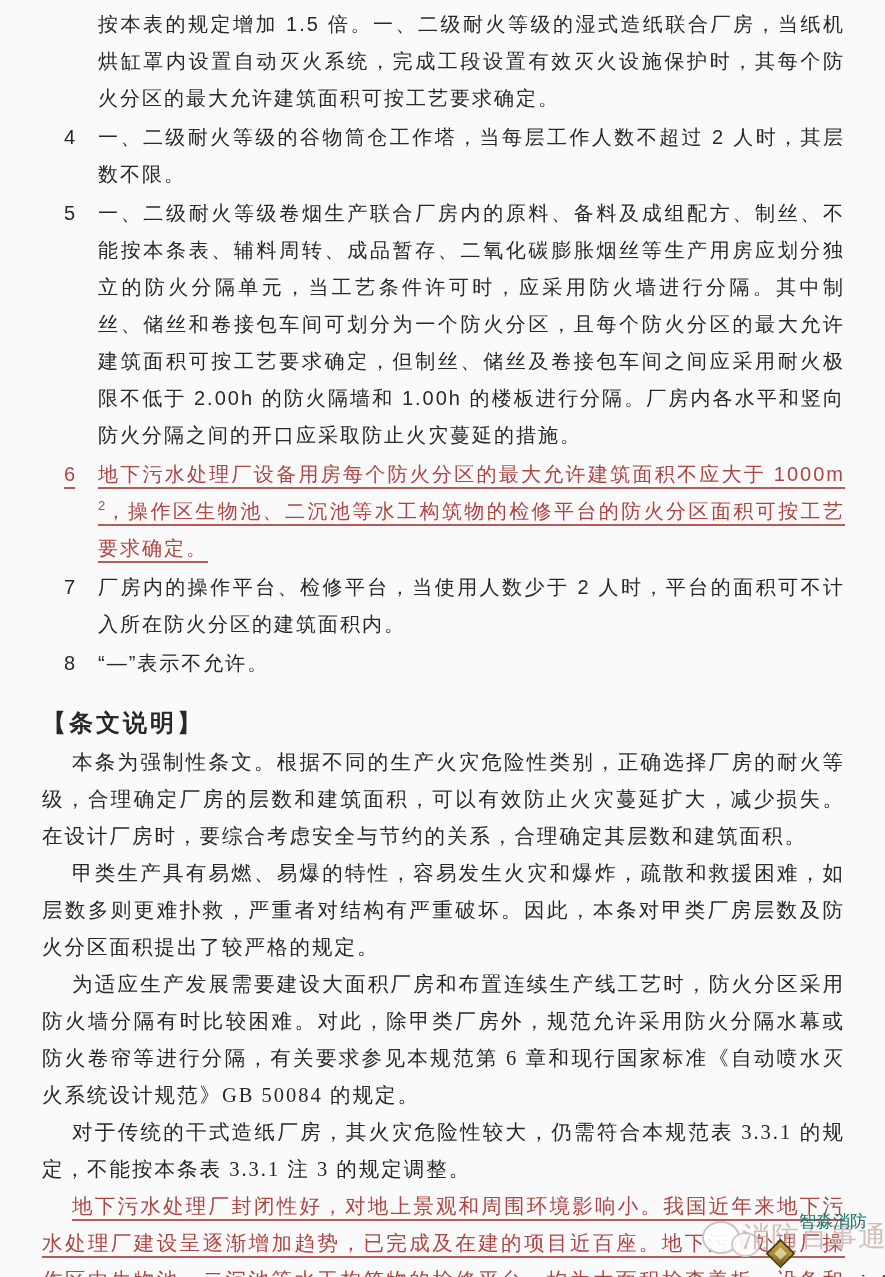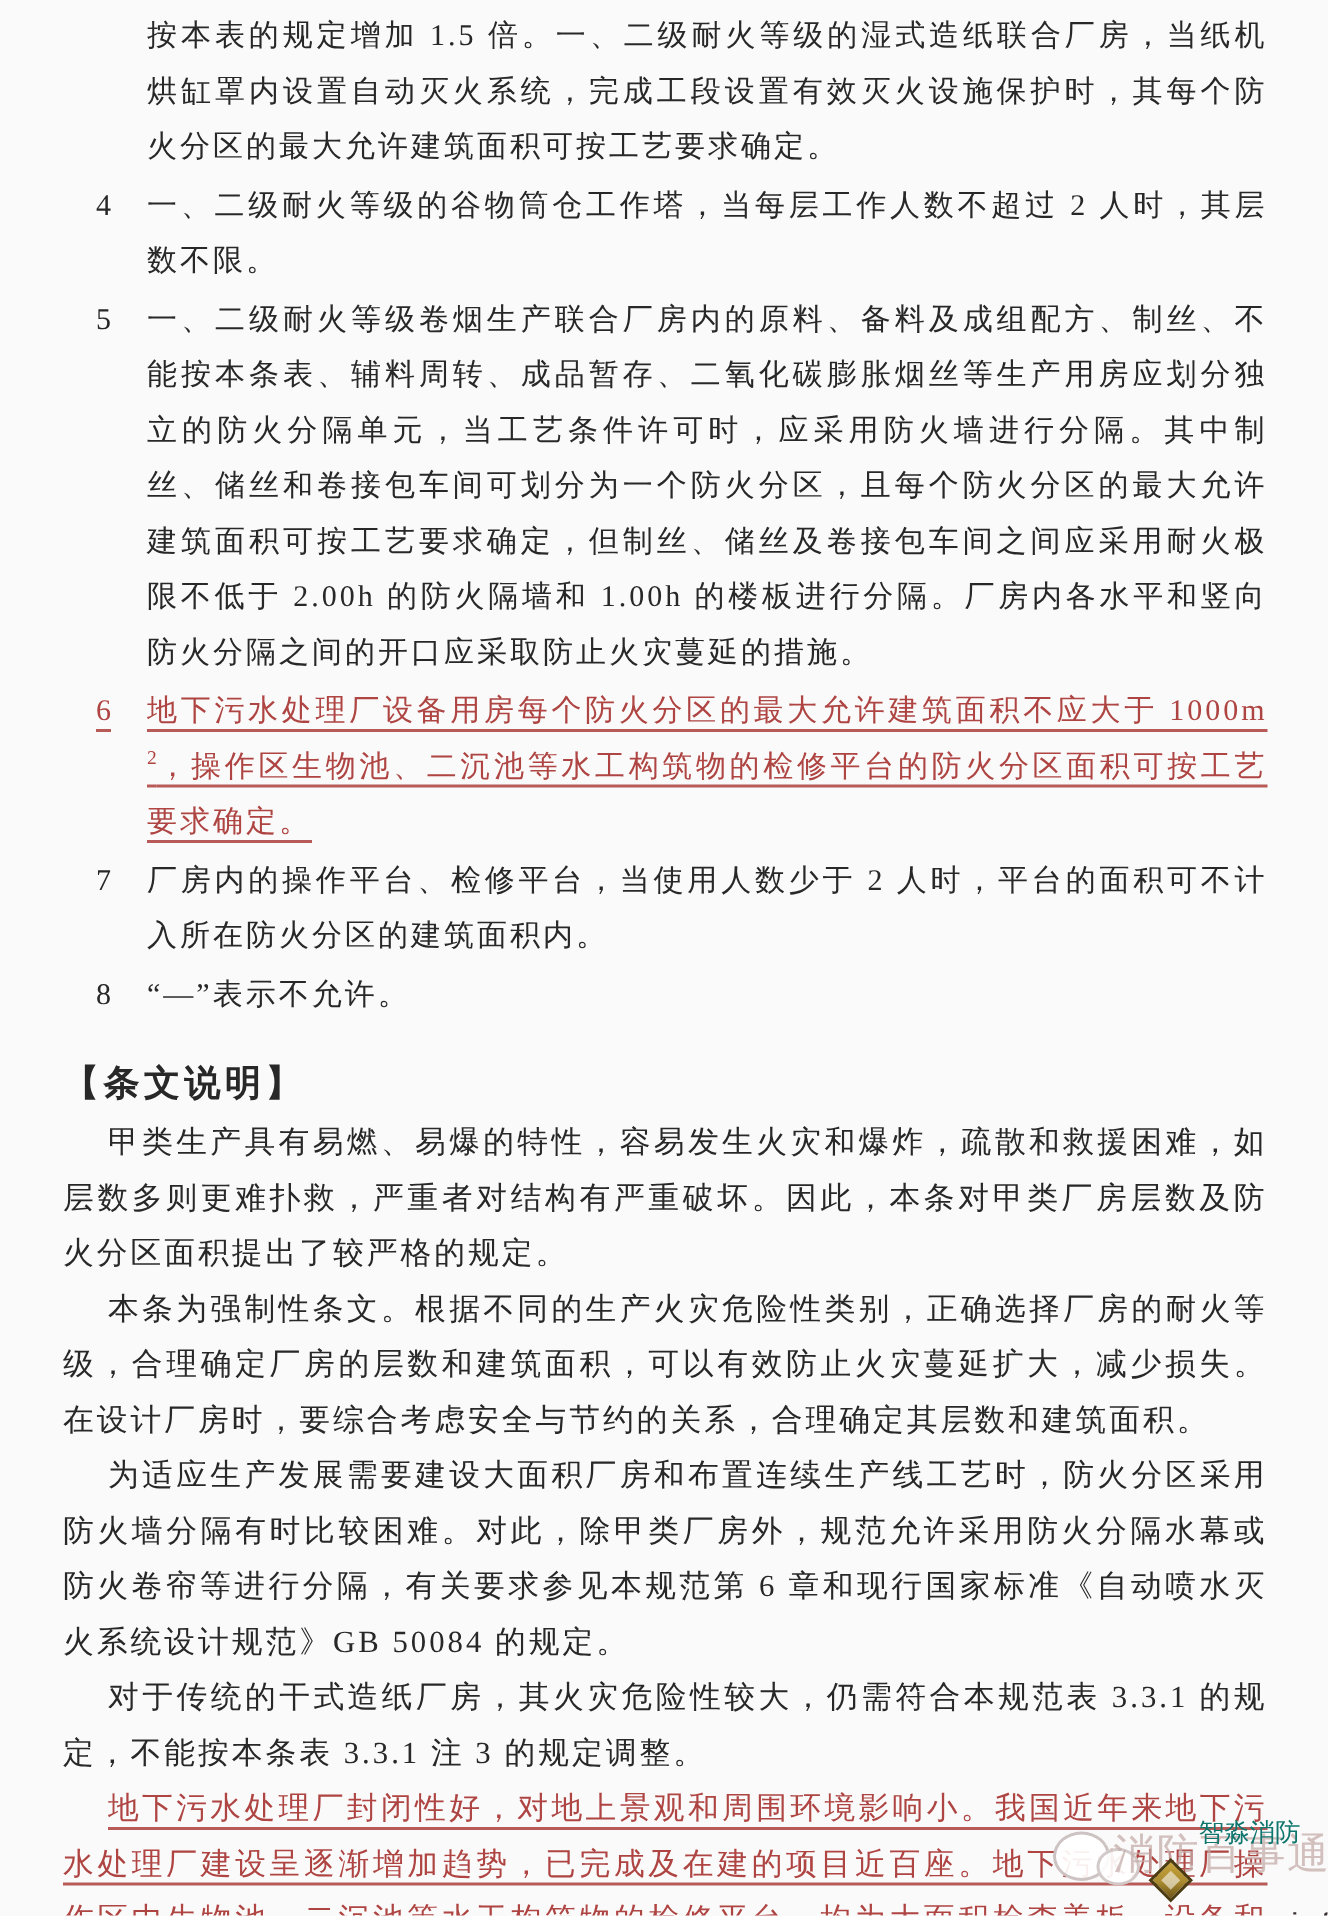--- a/index.html
+++ b/index.html
@@ -10,21 +10,21 @@
     overflow: hidden;
     color: #282828;
   }
   .page {
     position: absolute; inset: 0;
     padding: 6px 40px 0 42px;
     box-sizing: border-box;
   }
   
   .notes-block {
-    font-family: Liberation Serif, serif;
+    font-family: Liberation Sans, sans-serif;
     font-weight: 500;
     font-size: 20px;
     line-height: 37px;
     letter-spacing: 2px;
     text-align: justify;
     word-break: break-all;
     overflow-wrap: anywhere;
   }
   .cont-para { margin: 0 0 2px 56px; }
   .note { position: relative; padding-left: 56px; margin-bottom: 2px; }
@@ -140,22 +140,22 @@
     <div class="note">
       <span class="note-num">8</span>
       <span class="note-text">“—”表示不允许。</span>
     </div>
 
   </div>
 
   <div class="section-heading">【条文说明】</div>
 
   <div class="expl">
+    <p>本条为强制性条文。根据不同的生产火灾危险性类别，正确选择厂房的耐火等级，合理确定厂房的层数和建筑面积，可以有效防止火灾蔓延扩大，减少损失。在设计厂房时，要综合考虑安全与节约的关系，合理确定其层数和建筑面积。</p>
     <p>甲类生产具有易燃、易爆的特性，容易发生火灾和爆炸，疏散和救援困难，如层数多则更难扑救，严重者对结构有严重破坏。因此，本条对甲类厂房层数及防火分区面积提出了较严格的规定。</p>
-    <p>本条为强制性条文。根据不同的生产火灾危险性类别，正确选择厂房的耐火等级，合理确定厂房的层数和建筑面积，可以有效防止火灾蔓延扩大，减少损失。在设计厂房时，要综合考虑安全与节约的关系，合理确定其层数和建筑面积。</p>
     <p>为适应生产发展需要建设大面积厂房和布置连续生产线工艺时，防火分区采用防火墙分隔有时比较困难。对此，除甲类厂房外，规范允许采用防火分隔水幕或防火卷帘等进行分隔，有关要求参见本规范第 6 章和现行国家标准《自动喷水灭火系统设计规范》GB 50084 的规定。</p>
     <p>对于传统的干式造纸厂房，其火灾危险性较大，仍需符合本规范表 3.3.1 的规定，不能按本条表 3.3.1 注 3 的规定调整。</p>
     <p class="red-underline">地下污水处理厂封闭性好，对地上景观和周围环境影响小。我国近年来地下污水处理厂建设呈逐渐增加趋势，已完成及在建的项目近百座。地下污水处理厂操作区中生物池、二沉池等水工构筑物的检修平台，均为大面积检查盖板，设备和管道用不燃材料制造，其他可燃物很少，火灾危险性小，为此，调整了该类场所的防火分</p>
   </div>
 
 </div>
 
 <div class="wm-cloud1"></div>
 <div class="wm-cloud2"></div>
 <div class="wm-gray-text">消防百事通</div>

